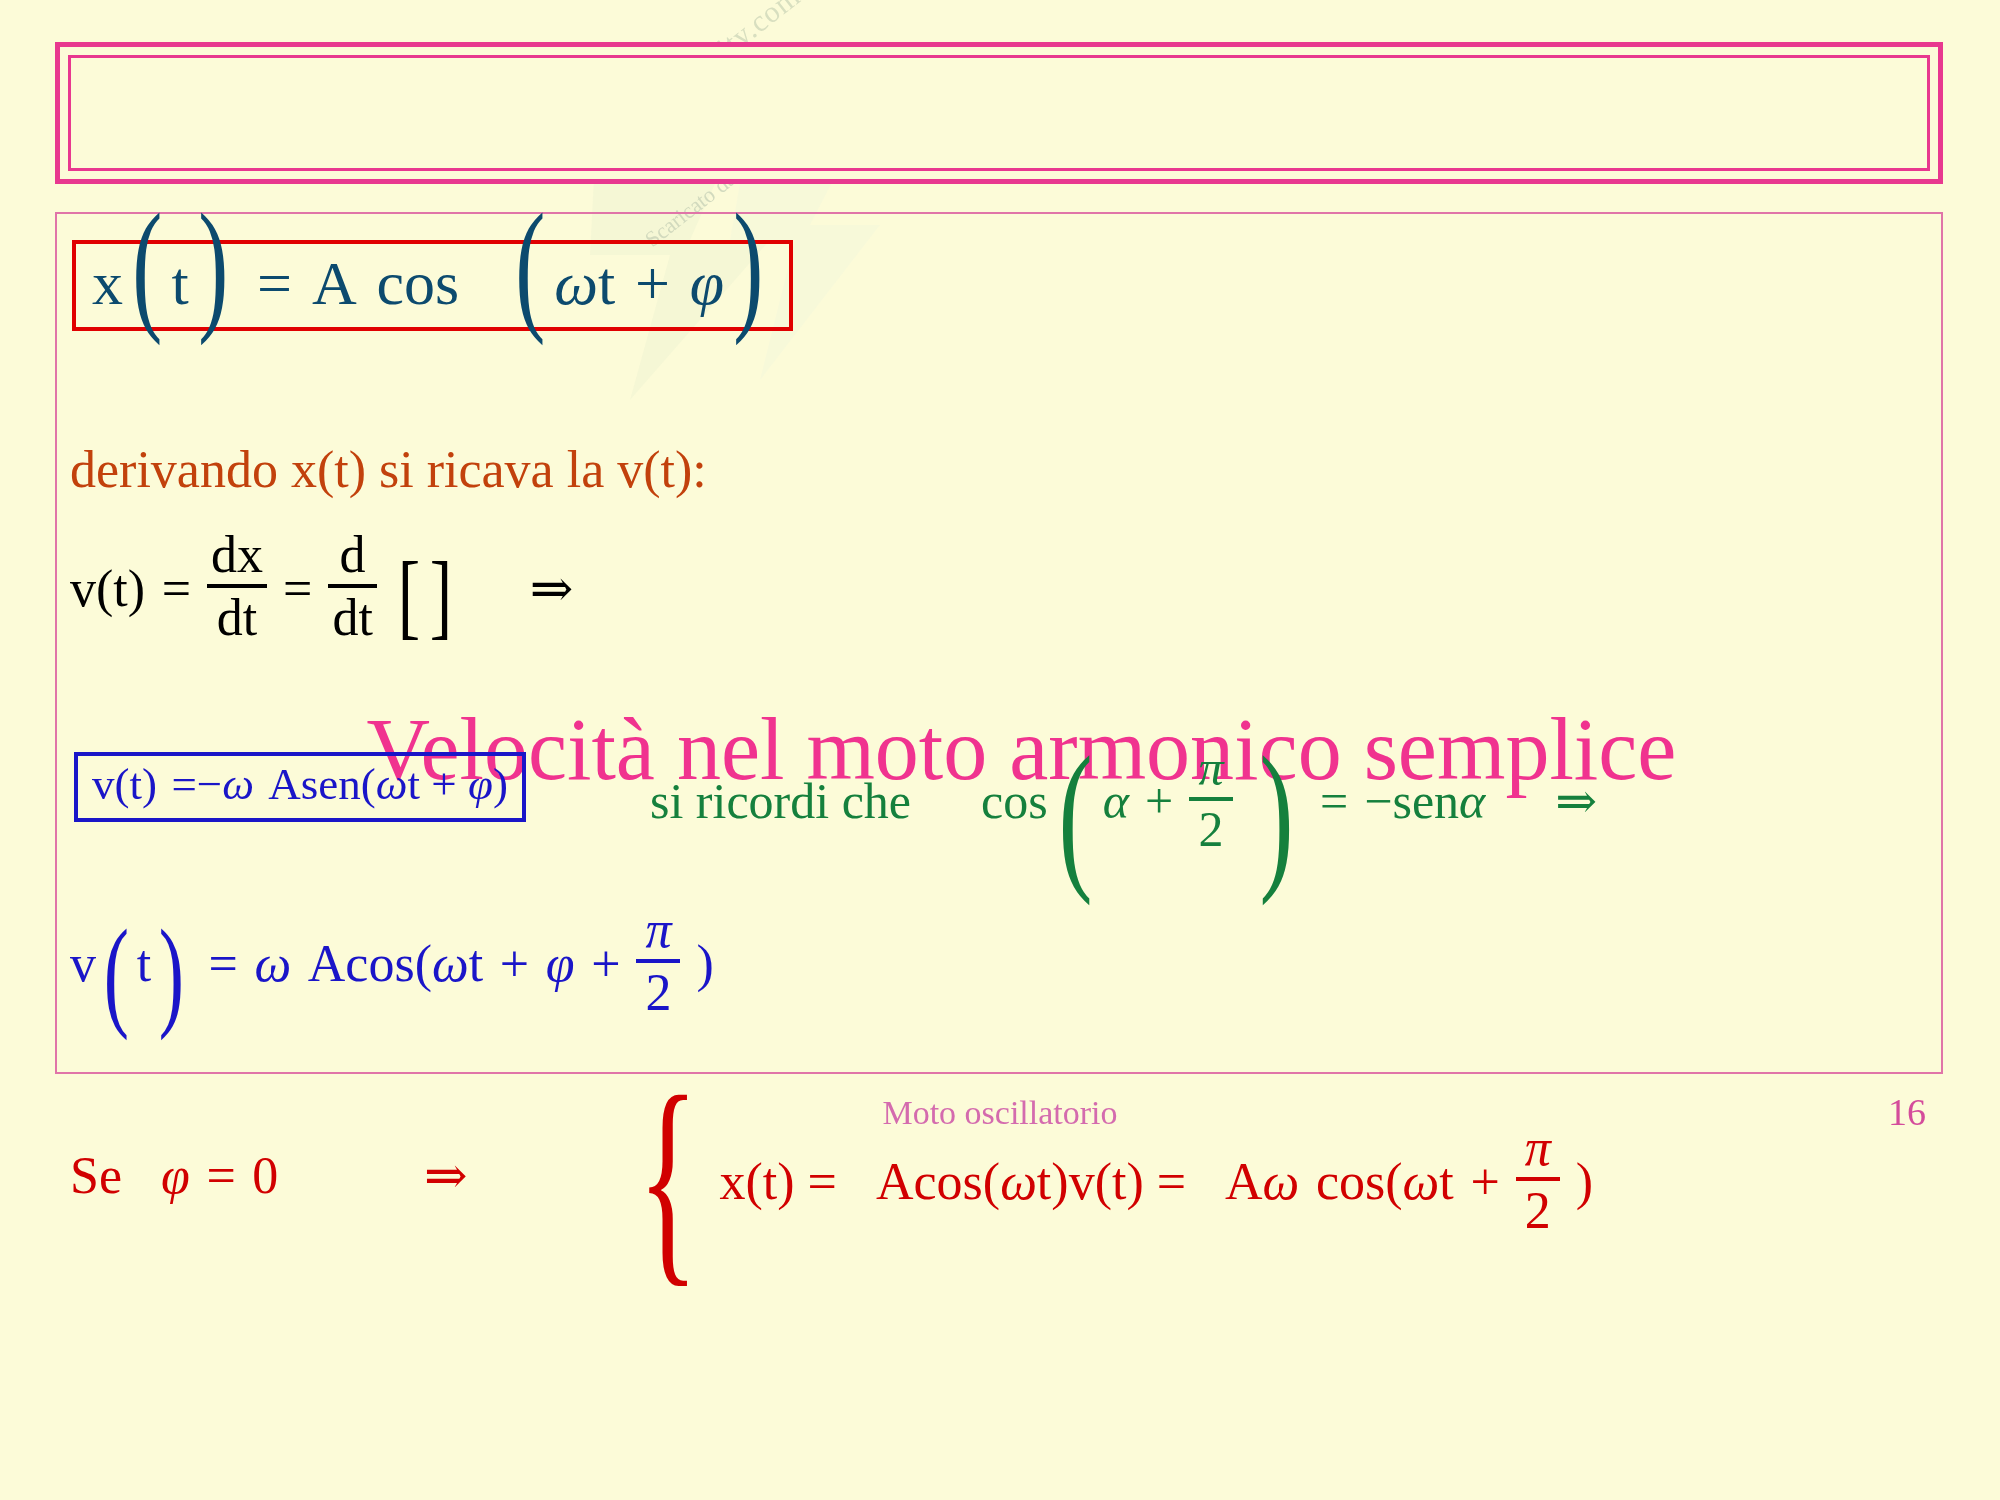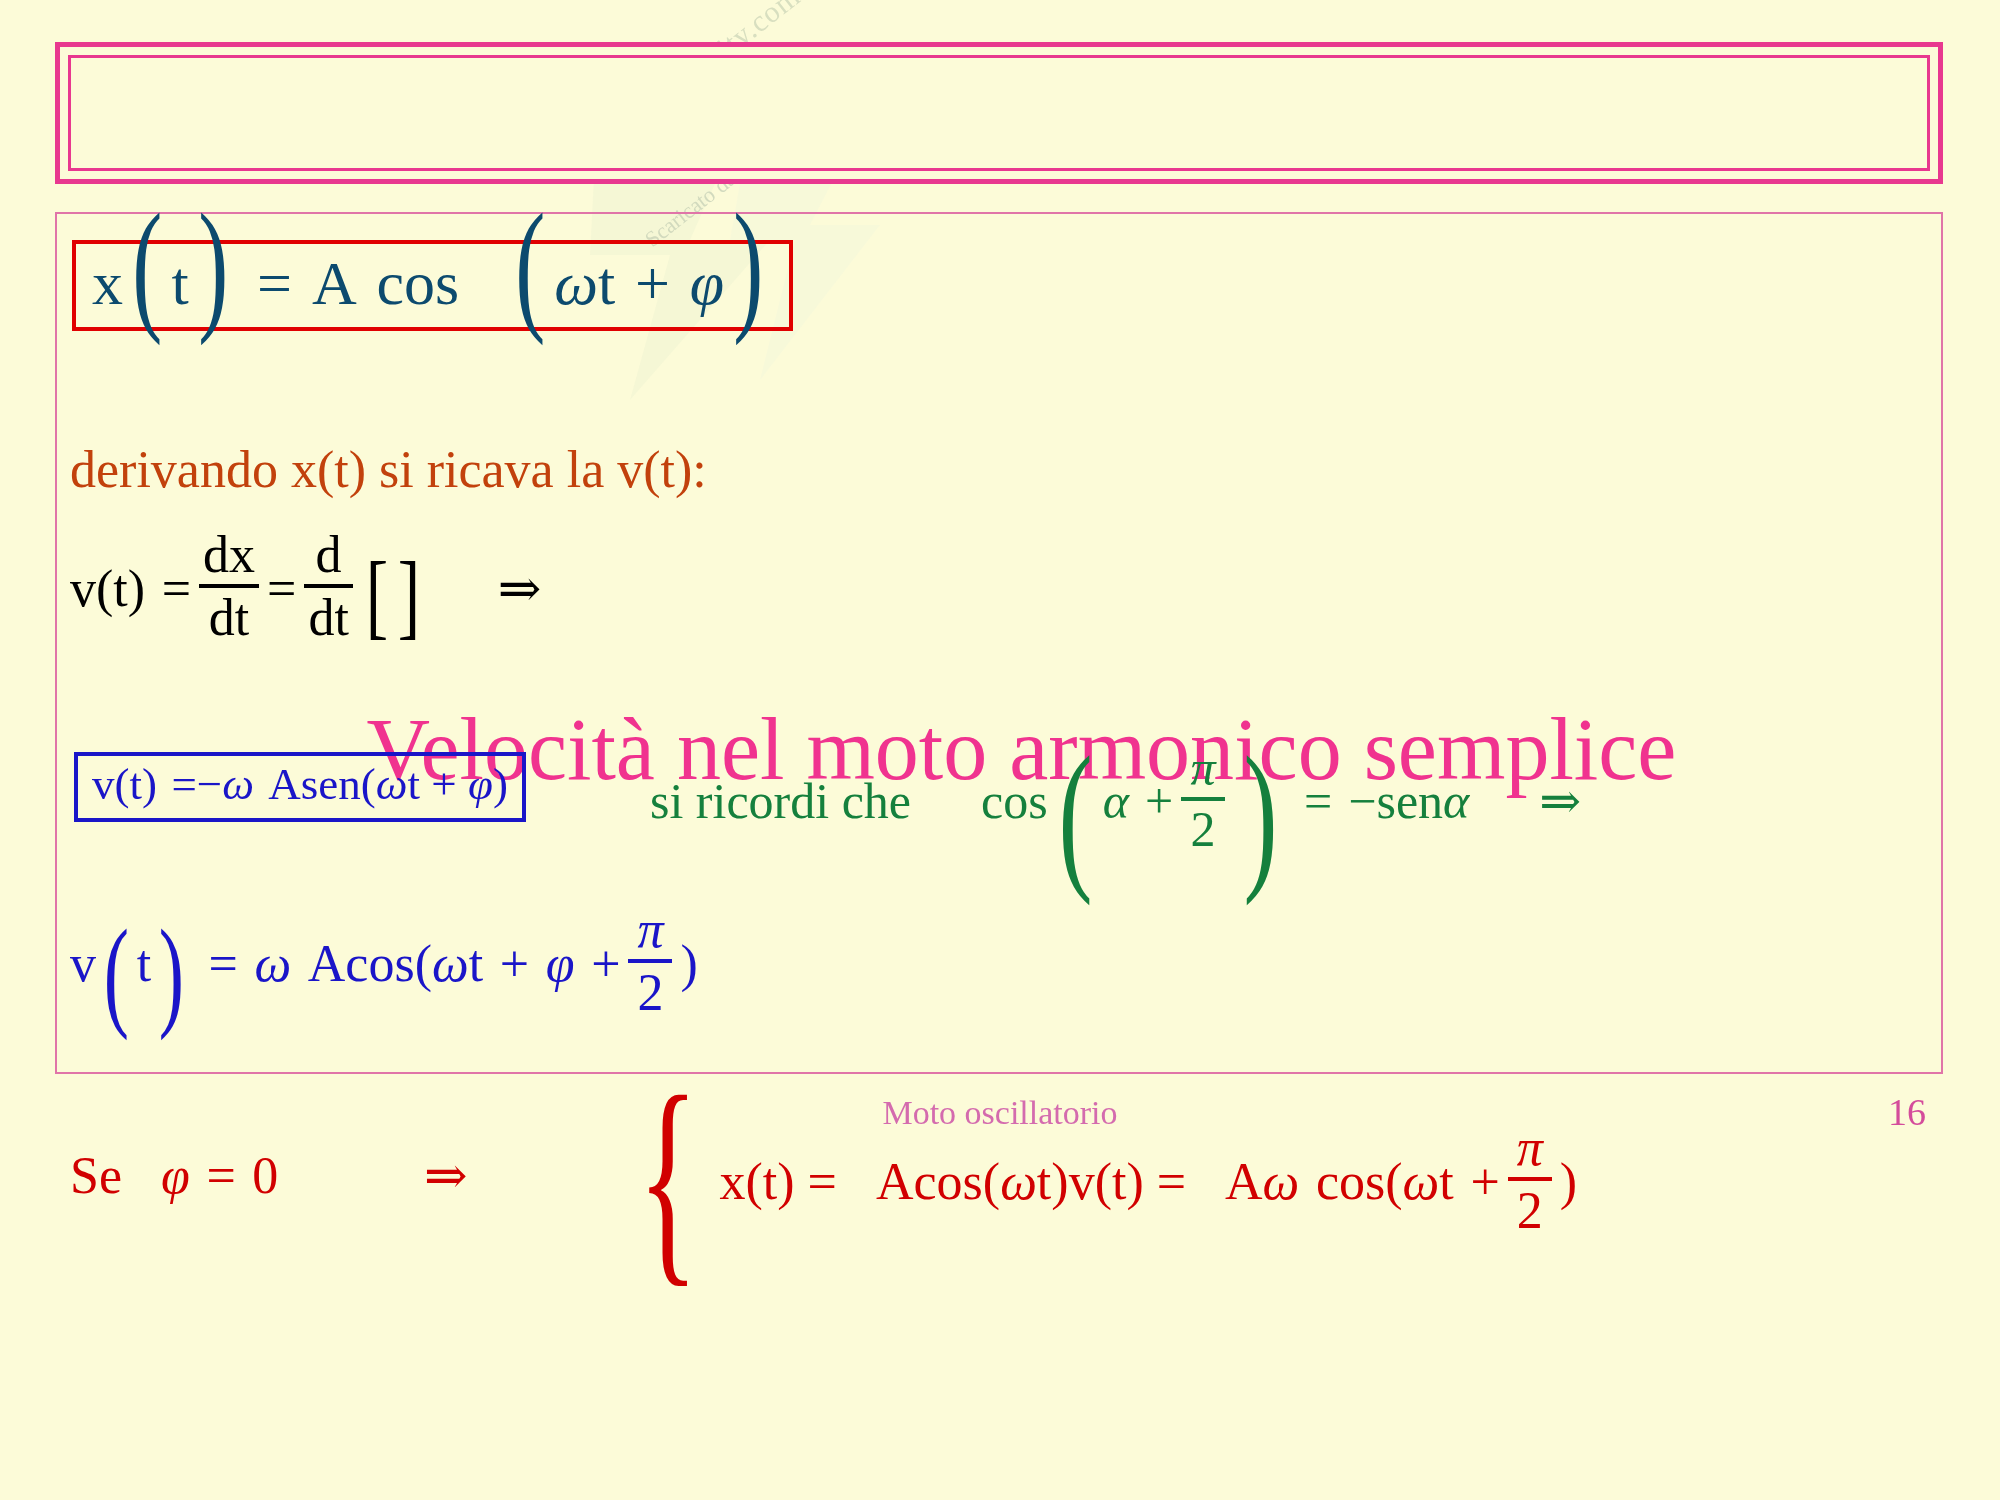--- a/index.html
+++ b/index.html
@@ -107,21 +107,21 @@
 
   
   .math   { font-family: "Liberation Serif", "DejaVu Serif", serif; }
   .it     { font-style: italic; }
 
   .frac {
     display: inline-flex;
     flex-direction: column;
     align-items: center;
     vertical-align: middle;
-    margin: 0 8px;
+    margin: 0 16px;
     position: relative;
     top: -2px;
   }
   .frac .num { padding: 0 4px; line-height: 1.02; }
   .frac .den { padding: 0 4px; line-height: 1.02; }
   .frac .bar {
     width: 100%;
     min-width: 44px;
     height: 4px;
     background: currentColor;

